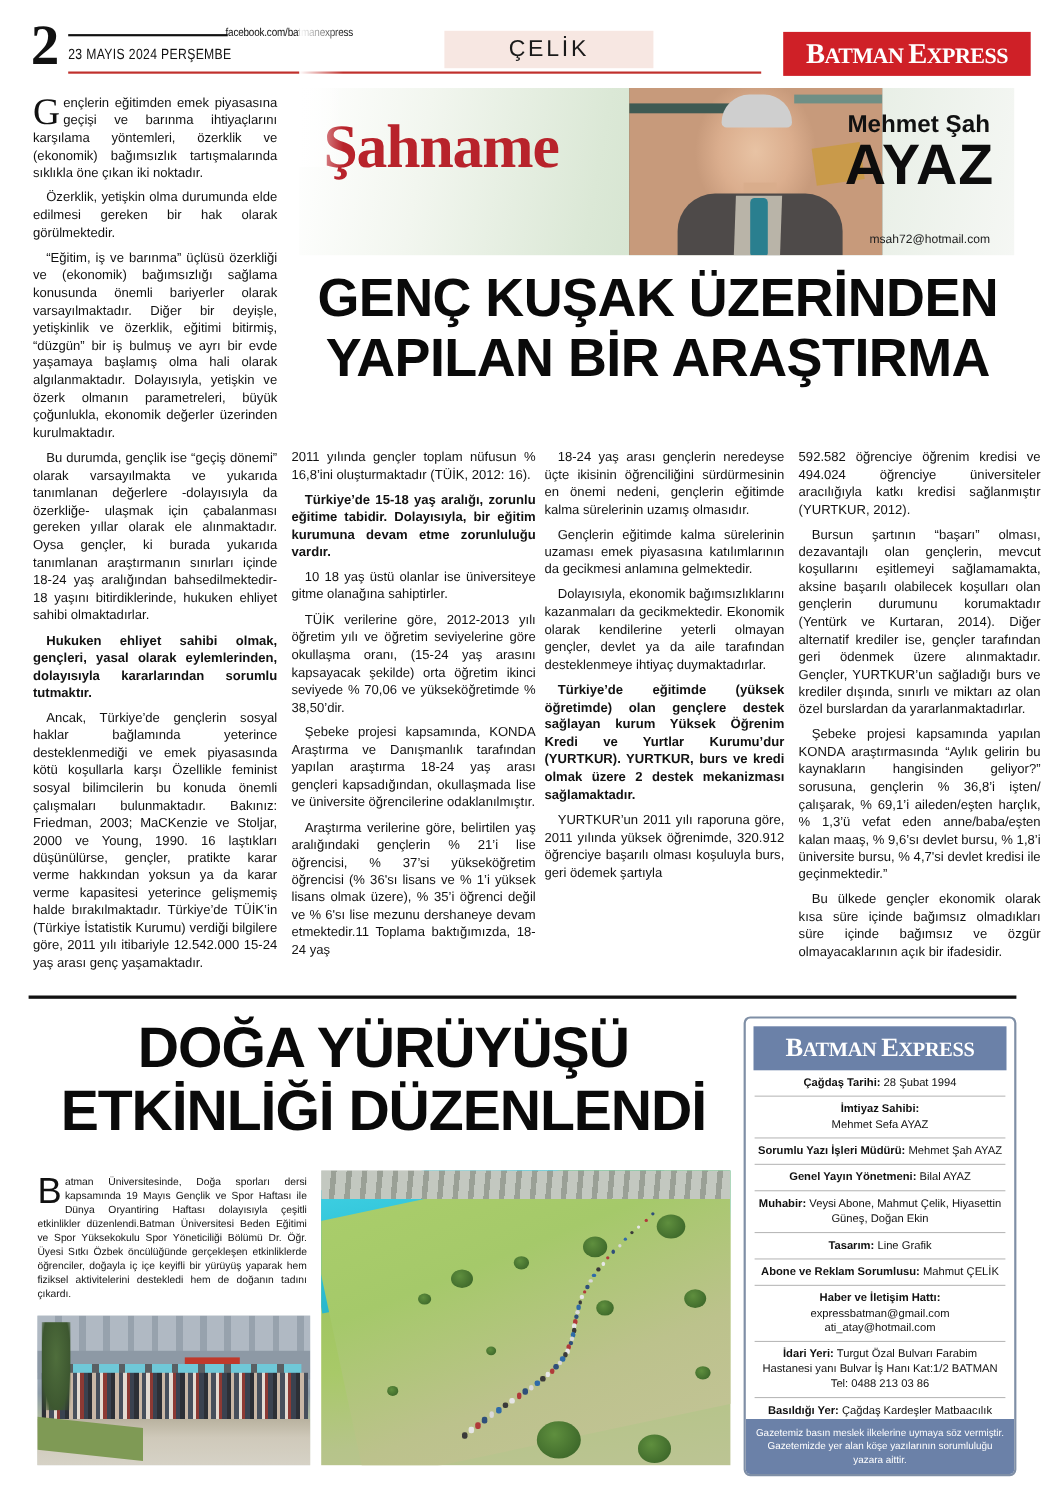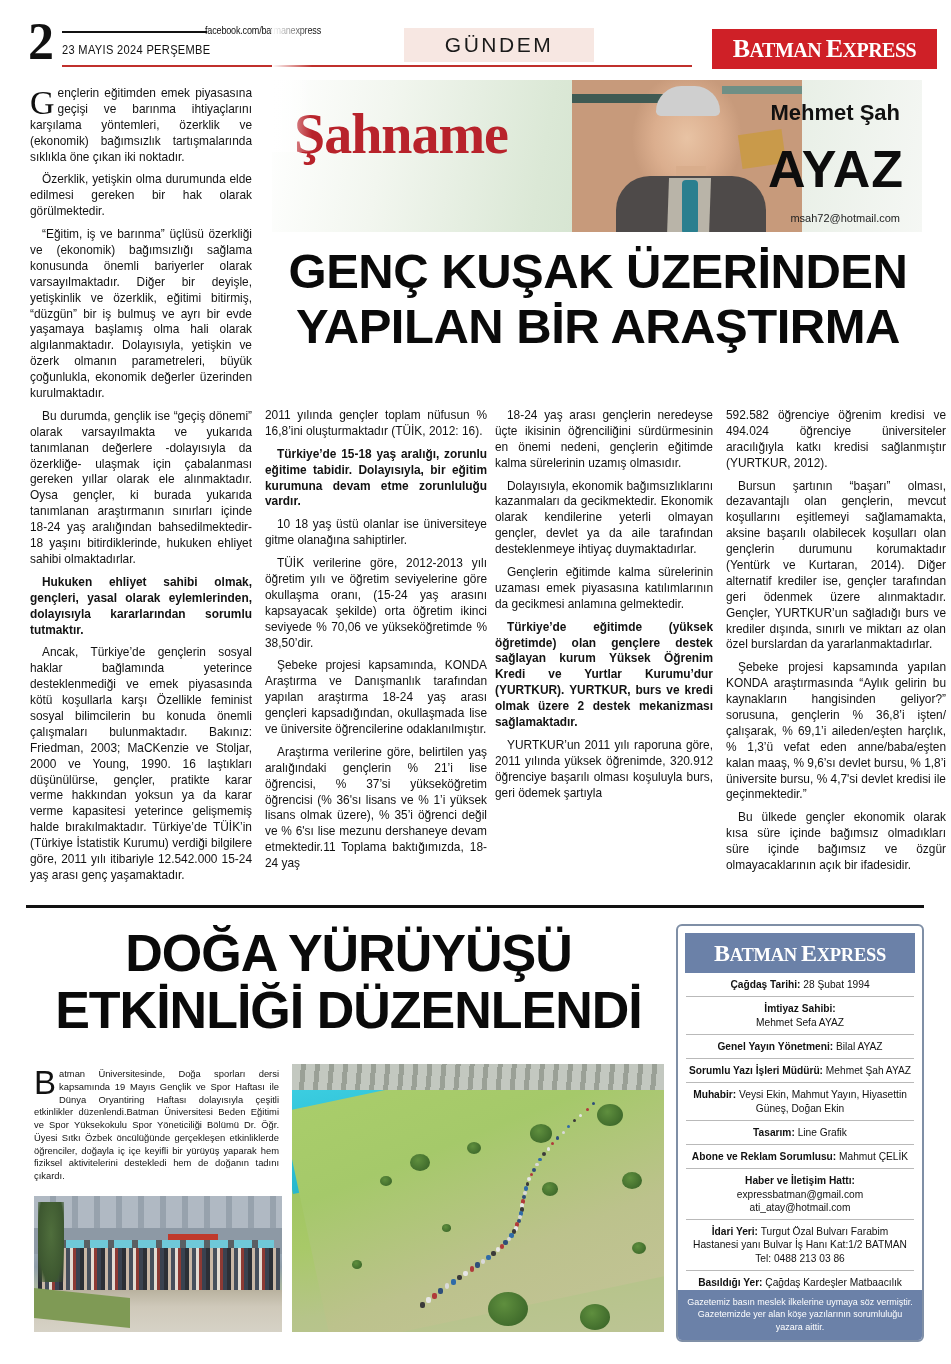--- a/index.html
+++ b/index.html
@@ -100,21 +100,21 @@
   }
   .banner-name-first {
     position: absolute; right: 22px; top: 20px;
     font-size: 22px; font-weight: bold; color: #111;
     font-family: "Liberation Sans", sans-serif; 
   }
   .banner-name-last {
     position: absolute; right: 18px; top: 44px;
     font-size: 52px; font-weight: bold; color: #0d0d0d;
     font-family: "Liberation Sans", sans-serif; letter-spacing: 1px;
-    line-height: 1; text-align: center; margin-top: 19px;
+    line-height: 1; text-align: center;
   }
   .banner-mail {
     position: absolute; right: 22px; bottom: 8px;
     font-size: 11px; color: #222;
     font-family: "Liberation Sans", sans-serif;
   }
 
   
   .main-headline {
     position: absolute; left: 272px; top: 244px; width: 652px;
@@ -255,21 +255,21 @@
 <body>
 
 <div class="page">
 
   <div class="header">
     <div class="page-num">2</div>
     <div class="hdr-rule-short"></div>
     <div class="hdr-fb">facebook.com/batmanexpress</div>
     <div class="hdr-date">23 MAYIS 2024 PERŞEMBE</div>
     <div class="hdr-section">
-      <span>GÜNDEM</span>
+      <span>ÇELİK</span>
     </div>
     <div class="hdr-rule-long"></div>
     <div class="hdr-logo">
       <div class="logo-text"><span>B</span><span class="sm">ATMAN </span><span>E</span><span class="sm">XPRESS</span></div>
     </div>
   </div>
 
   <div class="banner">
     <div class="banner-photo">
       <div class="b-shelf1"></div>
@@ -305,22 +305,22 @@
     <div class="col" id="col2">
         <p class=" noind"><span>2011 yılında gençler toplam nüfusun % 16,8’ini oluşturmaktadır (TÜİK, 2012: 16).</span></p>
         <p class="b"><span>Türkiye’de 15-18 yaş aralığı, zorunlu eğitime tabidir. Dolayısıyla, bir eğitim kurumuna devam etme zorunluluğu vardır.</span></p>
         <p><span>10 18 yaş üstü olanlar ise üniversiteye gitme olanağına sahiptirler.</span></p>
         <p><span>TÜİK verilerine göre, 2012-2013 yılı öğretim yılı ve öğretim seviyelerine göre okullaşma oranı, (15-24 yaş arasını kapsayacak şekilde) orta öğretim ikinci seviyede % 70,06 ve yükseköğretimde % 38,50’dir.</span></p>
         <p><span>Şebeke projesi kapsamında, KONDA Araştırma ve Danışmanlık tarafından yapılan araştırma 18-24 yaş arası gençleri kapsadığından, okullaşmada lise ve üniversite öğrencilerine odaklanılmıştır.</span></p>
         <p><span>Araştırma verilerine göre, belirtilen yaş aralığındaki gençlerin % 21’i lise öğrencisi, % 37’si yükseköğretim öğrencisi (% 36'sı lisans ve % 1’i yüksek lisans olmak üzere), % 35’i öğrenci değil ve % 6'sı lise mezunu dershaneye devam etmektedir.11 Toplama baktığımızda, 18-24 yaş</span></p>
       </div>
     <div class="col" id="col3">
         <p><span>18-24 yaş arası gençlerin neredeyse üçte ikisinin öğrenciliğini sürdürmesinin en önemi nedeni, gençlerin eğitimde kalma sürelerinin uzamış olmasıdır.</span></p>
+        <p><span>Gençlerin eğitimde kalma sürelerinin uzaması emek piyasasına katılımlarının da gecikmesi anlamına gelmektedir.</span></p>
         <p><span>Dolayısıyla, ekonomik bağımsızlıklarını kazanmaları da gecikmektedir. Ekonomik olarak kendilerine yeterli olmayan gençler, devlet ya da aile tarafından desteklenmeye ihtiyaç duymaktadırlar.</span></p>
-        <p><span>Gençlerin eğitimde kalma sürelerinin uzaması emek piyasasına katılımlarının da gecikmesi anlamına gelmektedir.</span></p>
         <p class="b"><span>Türkiye’de eğitimde (yüksek öğretimde) olan gençlere destek sağlayan kurum Yüksek Öğrenim Kredi ve Yurtlar Kurumu’dur (YURTKUR). YURTKUR, burs ve kredi olmak üzere 2 destek mekanizması sağlamaktadır.</span></p>
         <p><span>YURTKUR’un 2011 yılı raporuna göre, 2011 yılında yüksek öğrenimde, 320.912 öğrenciye başarılı olması koşuluyla burs, geri ödemek şartıyla</span></p>
       </div>
     <div class="col" id="col4">
         <p class=" noind"><span>592.582 öğrenciye öğrenim kredisi ve 494.024 öğrenciye üniversiteler aracılığıyla katkı kredisi sağlanmıştır (YURTKUR, 2012).</span></p>
         <p><span>Bursun şartının “başarı” olması, dezavantajlı olan gençlerin, mevcut koşullarını eşitlemeyi sağlamamakta, aksine başarılı olabilecek koşulları olan gençlerin durumunu korumaktadır (Yentürk ve Kurtaran, 2014). Diğer alternatif krediler ise, gençler tarafından geri ödenmek üzere alınmaktadır. Gençler, YURTKUR’un sağladığı burs ve krediler dışında, sınırlı ve miktarı az olan özel burslardan da yararlanmaktadırlar.</span></p>
         <p><span>Şebeke projesi kapsamında yapılan KONDA araştırmasında “Aylık gelirin bu kaynakların hangisinden geliyor?” sorusuna, gençlerin % 36,8’i işten/çalışarak, % 69,1’i aileden/eşten harçlık, % 1,3’ü vefat eden anne/baba/eşten kalan maaş, % 9,6’sı devlet bursu, % 1,8’i üniversite bursu, % 4,7'si devlet kredisi ile geçinmektedir.”</span></p>
         <p><span>Bu ülkede gençler ekonomik olarak kısa süre içinde bağımsız olmadıkları süre içinde bağımsız ve özgür olmayacaklarının açık bir ifadesidir.</span></p>
       </div>
   </div>
@@ -413,23 +413,23 @@
       </div>
   </div>
 
   <div class="imprint">
     <div class="imp-logo">
       <span><span>B</span><span class="sm">ATMAN </span><span>E</span><span class="sm">XPRESS</span></span>
     </div>
     <div class="imp-rows" id="imprint-rows">
         <div class="imp-row"><b>Çağdaş Tarihi:</b><span> 28 Şubat 1994</span></div>
         <div class="imp-row"><b>İmtiyaz Sahibi:</b><div>Mehmet Sefa AYAZ</div></div>
+        <div class="imp-row"><b>Sorumlu Yazı İşleri Müdürü:</b><span> Mehmet Şah AYAZ</span></div>
         <div class="imp-row"><b>Genel Yayın Yönetmeni:</b><span> Bilal AYAZ</span></div>
-        <div class="imp-row"><b>Sorumlu Yazı İşleri Müdürü:</b><span> Mehmet Şah AYAZ</span></div>
-        <div class="imp-row"><b>Muhabir:</b><span> Veysi Ekin, Mahmut Yayın, Hiyasettin Güneş, Doğan Ekin</span></div>
+        <div class="imp-row"><b>Muhabir:</b><span> Veysi Abone, Mahmut Çelik, Hiyasettin Güneş, Doğan Ekin</span></div>
         <div class="imp-row"><b>Tasarım:</b><span> Line Grafik</span></div>
         <div class="imp-row"><b>Abone ve Reklam Sorumlusu:</b><span> Mahmut ÇELİK</span></div>
         <div class="imp-row"><b>Haber ve İletişim Hattı:</b><div>expressbatman@gmail.com</div><div>ati_atay@hotmail.com</div></div>
         <div class="imp-row"><b>İdari Yeri:</b><span> Turgut Özal Bulvarı Farabim Hastanesi yanı Bulvar İş Hanı Kat:1/2 BATMAN Tel: 0488 213 03 86</span></div>
         <div class="imp-row"><b>Basıldığı Yer:</b><span> Çağdaş Kardeşler Matbaacılık Bahçelievler Mah. 1601 Sokak No:4  -  BATMAN TLF: 0488 212 28 33</span></div>
         <div class="imp-row"><span>Yerel Süreli Yayın</span></div>
       </div>
     <div class="imp-note">
       <div>Gazetemiz basın meslek ilkelerine uymaya söz vermiştir.</div>
       <div>Gazetemizde yer alan köşe yazılarının sorumluluğu yazara aittir.</div>

